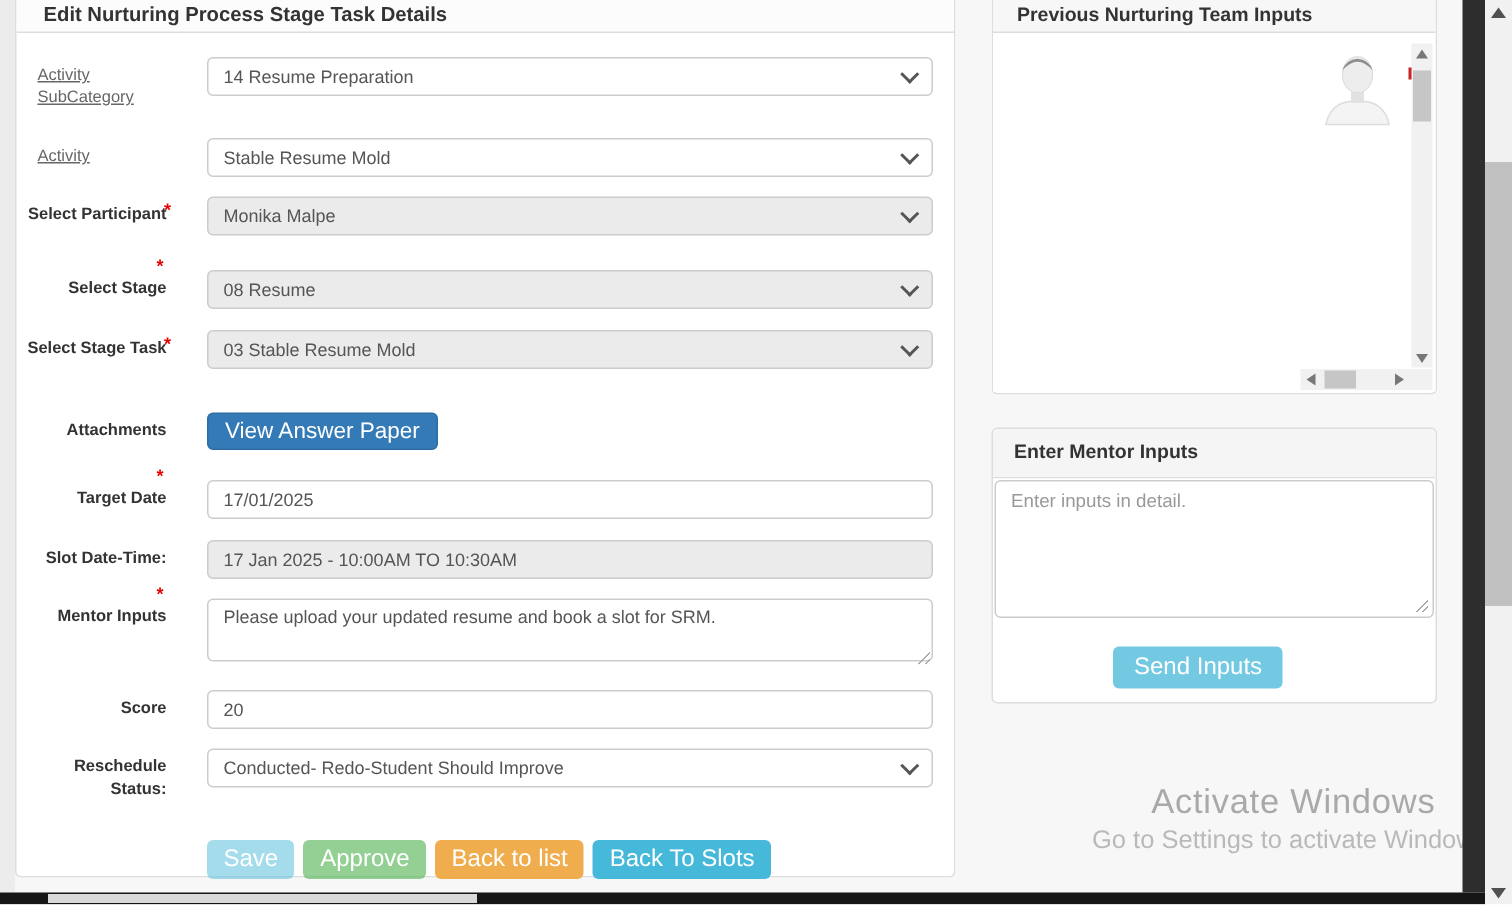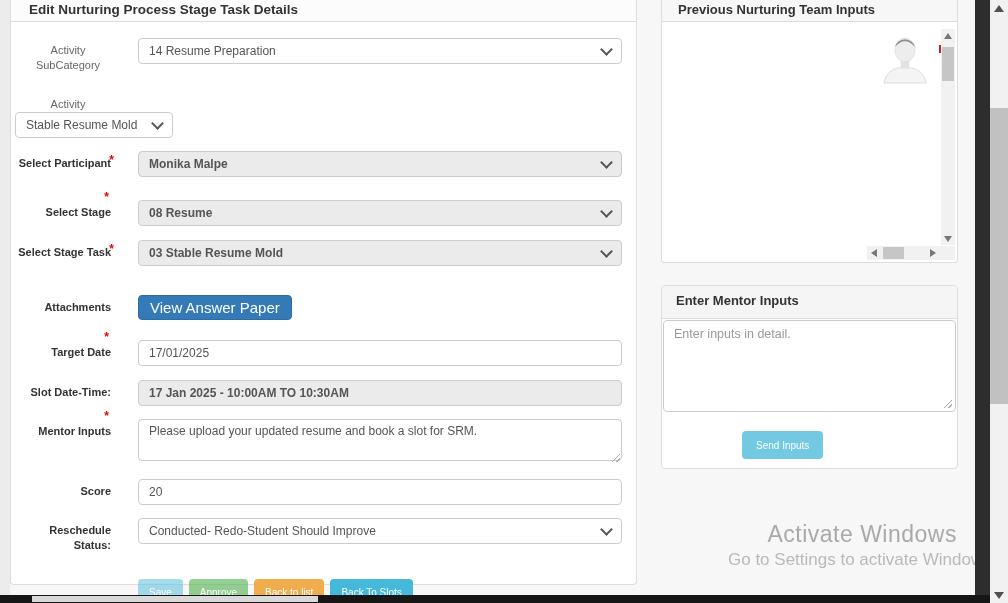--- a/index.html
+++ b/index.html
@@ -10,51 +10,51 @@
   
   .main-panel{position:absolute;left:10px;top:0;width:627px;height:585px;background:#fff;
               border:1px solid #ddd;border-top:none;border-radius:0 0 4px 4px;box-sizing:border-box;}
   .main-header{height:21px;border-bottom:1px solid #ddd;background:#fcfcfc;
                padding-left:18px;display:flex;align-items:center;}
   .main-title{font-size:13.5px;font-weight:bold;color:#333;margin-top:-3px;}
   .form-body{padding:16px 14px 0 4px;}
   .frow{display:flex;align-items:flex-start;}
   .lblcell{position:relative;width:96px;margin-right:27px;flex:none;padding-top:5px;
            font-size:11px;line-height:15px;}
-  .plain .lblcell{color:#666;text-align:center;padding-left:10px;box-sizing:border-box;}
+  .plain .lblcell{color:#666;text-align:left;padding-left:10px;box-sizing:border-box;text-decoration:underline;}
   .boldlbl{color:#333;font-weight:bold;text-align:right;}
   .ast{position:absolute;color:#e60000;font-weight:bold;font-size:12px;}
   .ast-inline{top:2px;right:-3px;}
   .ast-above{top:-10px;right:2px;}
   .ctl{flex:1;min-width:0;}
   .selbox,.inbox{box-sizing:border-box;height:26px;border:1px solid #ccc;border-radius:4px;
                  background:#fff;display:flex;align-items:center;padding:12px 10px;
                  font-size:12px;color:#555;gap:16px;}
   .selbox{justify-content:space-between;cursor:pointer;}
-  .disab{background:#ebebeb;font-weight:bold;}
+  .disab{background:#ebebeb;}
   .chev{width:7px;height:7px;border-right:2px solid #555;border-bottom:2px solid #555;
         transform:rotate(45deg);margin-top:-4px;flex:none;}
   input.inbox{width:100%;display:block;line-height:24px;outline:none;}
   textarea.tarea{box-sizing:border-box;width:100%;height:42px;border:1px solid #ccc;border-radius:4px;
                  font-family:"Liberation Sans",sans-serif;font-size:12px;color:#555;
                  padding:4px 10px;resize:none;outline:none;}
   .tawrap{position:relative;}
   .grip{position:absolute;right:2px;bottom:3px;width:9px;height:9px;
         clip-path:polygon(100% 0,100% 100%,0 100%);
         background:repeating-linear-gradient(-45deg,transparent 0 2px,#aaa 2px 3px);}
   .btn{border:none;border-radius:4px;color:#fff;font-family:"Liberation Sans",sans-serif;
-       font-size:10px;height:26px;padding:0 11px;cursor:pointer;}
+       font-size:16px;height:26px;padding:0 11px;cursor:pointer;}
   .btn-view{background:#337ab7;border:1px solid #2e6da4;height:25px;font-size:15px;}
   .btnrow{display:flex;gap:6px;}
   .btn-save{background:#5bc0de;opacity:.55;}
   .btn-approve{background:#5cb85c;opacity:.65;}
   .btn-backlist{background:#f0ad4e;}
   .btn-backslots{background:#46b8da;}
   
-  .r1{margin-bottom:19px;} .r2{margin-bottom:13px;flex-direction:column;} .r3{margin-bottom:23px;}
+  .r1{margin-bottom:19px;} .r2{margin-bottom:13px;} .r3{margin-bottom:23px;}
   .r4{margin-bottom:14px;} .r5{margin-bottom:29px;} .r6{margin-bottom:20px;}
   .r7{margin-bottom:14px;} .r8{margin-bottom:13px;} .r9{margin-bottom:14px;}
   .r10{margin-bottom:13px;} .r11{margin-bottom:26px;}
 
   
   .panel{position:absolute;background:#fff;border:1px solid #ddd;box-sizing:border-box;
          border-radius:0 0 4px 4px;}
   .prev-panel{left:661px;top:0;width:297px;height:263px;border-top:none;}
   .panel-header{height:21px;border-bottom:1px solid #ddd;background:#f7f7f7;
                 display:flex;align-items:center;padding-left:16px;}

